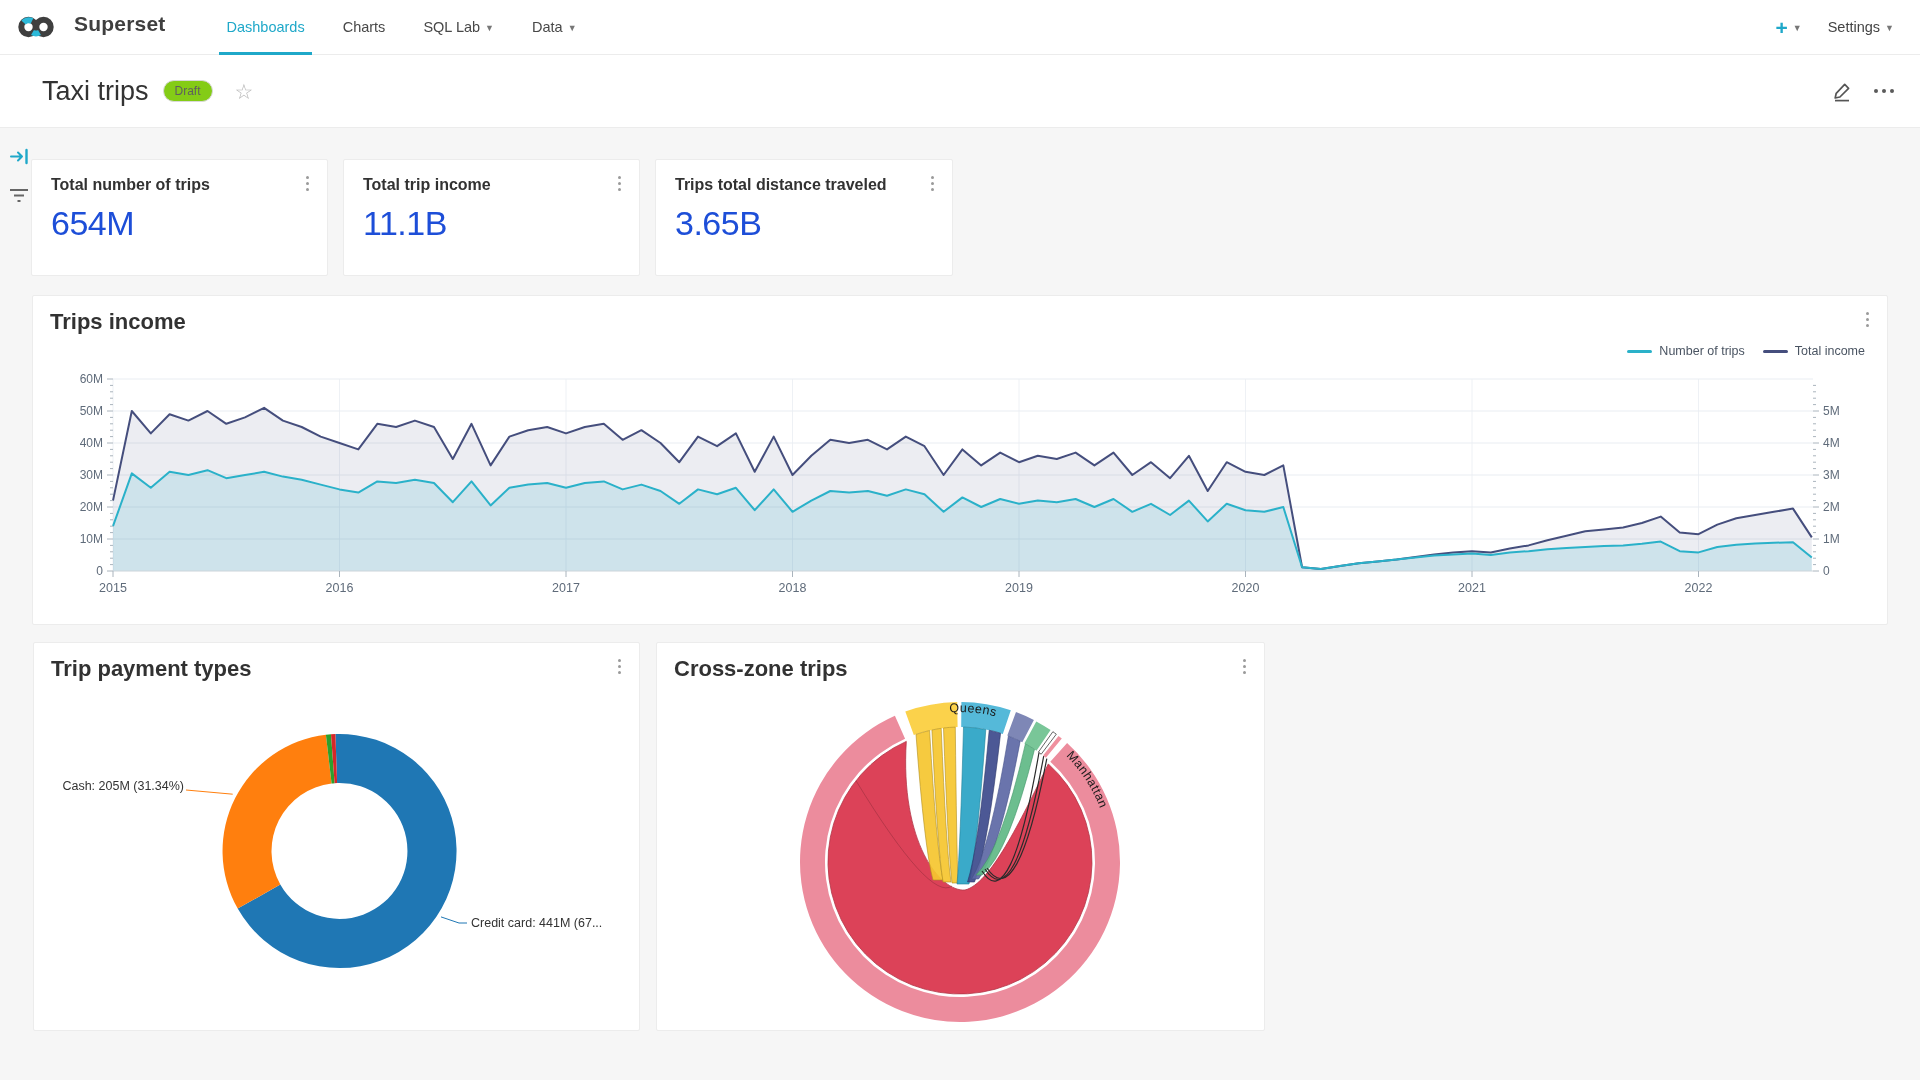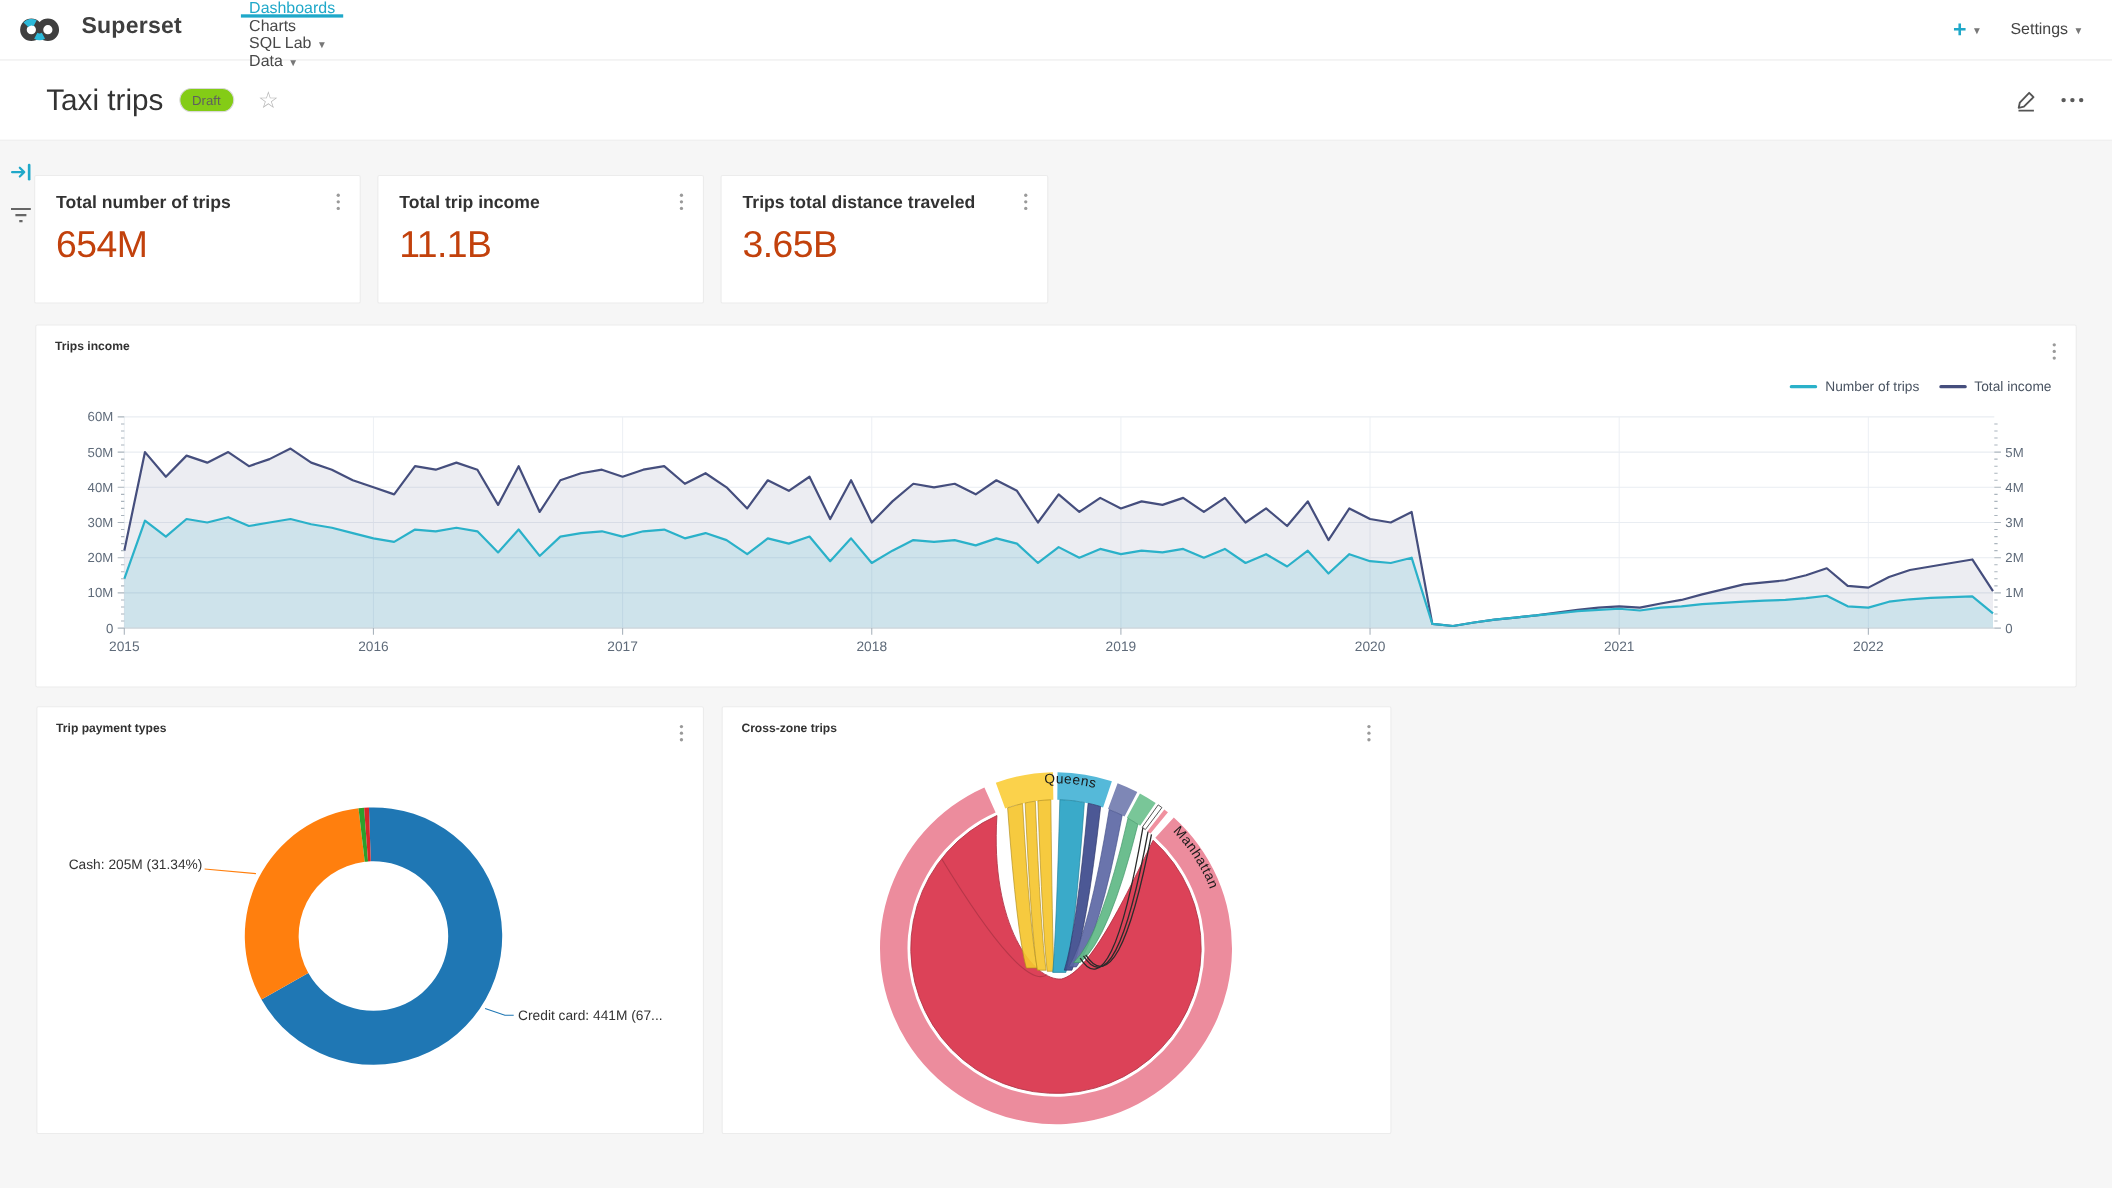--- a/index.html
+++ b/index.html
@@ -6,21 +6,21 @@
   * { margin:0; padding:0; box-sizing:border-box; }
   html,body { width:1920px; height:1080px; overflow:hidden; background:#fff;
               font-family:"Liberation Sans", sans-serif; color:#333; }
   .app { position:relative; width:1920px; height:1080px; }
 
   
   .navbar { position:absolute; top:0; left:0; right:0; height:55px; background:#fff;
             border-bottom:1px solid #ececec; display:flex; align-items:center; z-index:5; }
   .brand { display:flex; align-items:flex-start; gap:20px; margin-left:18px; cursor:pointer; }
   .brand-name { font-size:21px; font-weight:700; color:#3f3f3f; letter-spacing:.2px; }
-  .nav-items { display:flex; height:55px; margin-left:42px;flex-direction:column; }
+  .nav-items { display:flex; height:55px; margin-left:42px; }
   .nav-item { position:relative; height:55px; display:flex; align-items:center; padding:0 19px;
               font-size:14.5px; color:#484848; cursor:pointer; }
   .nav-item.active { color:#1fa8c9; }
   .nav-item.active::after { content:""; position:absolute; left:12px; right:12px; bottom:0;
               height:3px; background:#1fa8c9; }
   .caret { font-size:9px; color:#777; margin-left:5px; transform:translateY(1px); }
   .nav-right { margin-left:auto; display:flex; align-items:center; gap:26px; margin-right:26px; }
   .plus-btn { display:flex; align-items:center; cursor:pointer; }
   .plus-glyph { color:#1fa8c9; font-size:21px; font-weight:700; line-height:1; }
   .settings { display:flex; align-items:center; font-size:14.5px; color:#444; cursor:pointer; }
@@ -40,23 +40,23 @@
   
   .dash-body { position:absolute; top:128px; left:0; right:0; bottom:0; background:#f6f6f6; }
   .filter-rail { position:absolute; left:6px; top:20px; width:26px; display:flex;
                  flex-direction:column; align-items:center; gap:22px; }
   .card { position:absolute; background:#fff; border:1px solid #ececec; border-radius:2px; }
   .kebab { position:absolute; top:12px; right:14px; display:flex; flex-direction:column; gap:3px;
            cursor:pointer; padding:4px; }
   .kebab i { width:3px; height:3px; border-radius:50%; background:#9a9a9a; }
 
   .kpi-title { position:absolute; left:19px; top:16px; font-size:16px; font-weight:700; color:#323232; }
-  .kpi-value { position:absolute; left:19px; top:44px; font-size:34px; color:#c2410c; letter-spacing:-.5px; }
-
-  .card-title { position:absolute; left:17px; top:13px; font-size:11px; font-weight:700; color:#323232; }
+  .kpi-value { position:absolute; left:19px; top:44px; font-size:34px; color:#1d4ed8; letter-spacing:-.5px; }
+
+  .card-title { position:absolute; left:17px; top:13px; font-size:22px; font-weight:700; color:#323232; }
 
   .legend { position:absolute; top:48px; right:22px; display:flex; gap:18px; align-items:center; }
   .lg-item { display:flex; align-items:center; gap:7px; cursor:pointer; }
   .lg-swatch { width:25px; height:3px; border-radius:2px; }
   .lg-label { font-size:12.5px; color:#4a5462; }
 
   svg text { font-family:"Liberation Sans", sans-serif; }
 </style>
 </head>
 <body>

